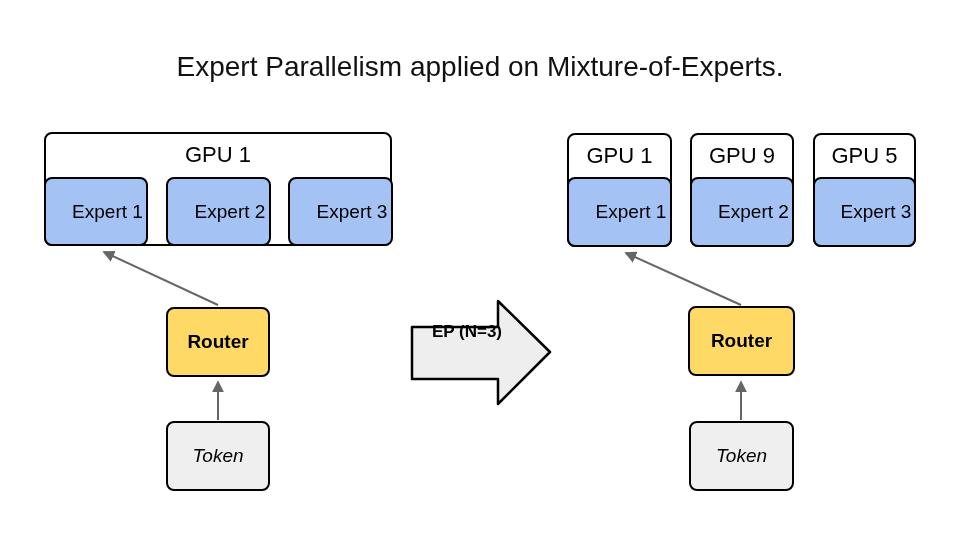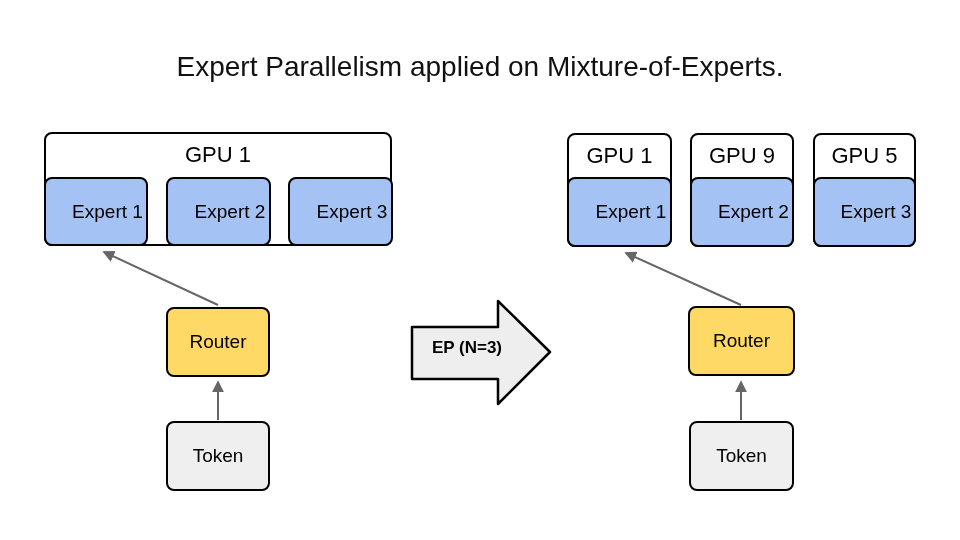--- a/index.html
+++ b/index.html
@@ -42,29 +42,29 @@
     justify-content:flex-start;
     align-items:flex-start;
   }
   .gpu-label{
     position:absolute;
     left:0;top:0;width:100%;height:42px;
     display:flex;align-items:center;justify-content:center;
     font-size:22px;
   }
   .expert{ background:var(--expert-fill);padding-left:23px; }
-  .router{ background:var(--router-fill); }
-  .token{ background:var(--token-fill); }
+  .router{ background:var(--router-fill);font-weight:bold; }
+  .token{ background:var(--token-fill);font-style:italic; }
   .overlay{
     position:absolute;left:0;top:0;width:960px;height:540px;
     pointer-events:none;
   }
   .ep-label{
     position:absolute;
-    left:404px;top:336px;width:126px;
+    left:404px;top:320px;width:126px;
     text-align:center;
     font-size:17px;
     font-weight:bold;
     line-height:24px;
   }
 </style>
 </head>
 <body>
 
 <div class="canvas">

